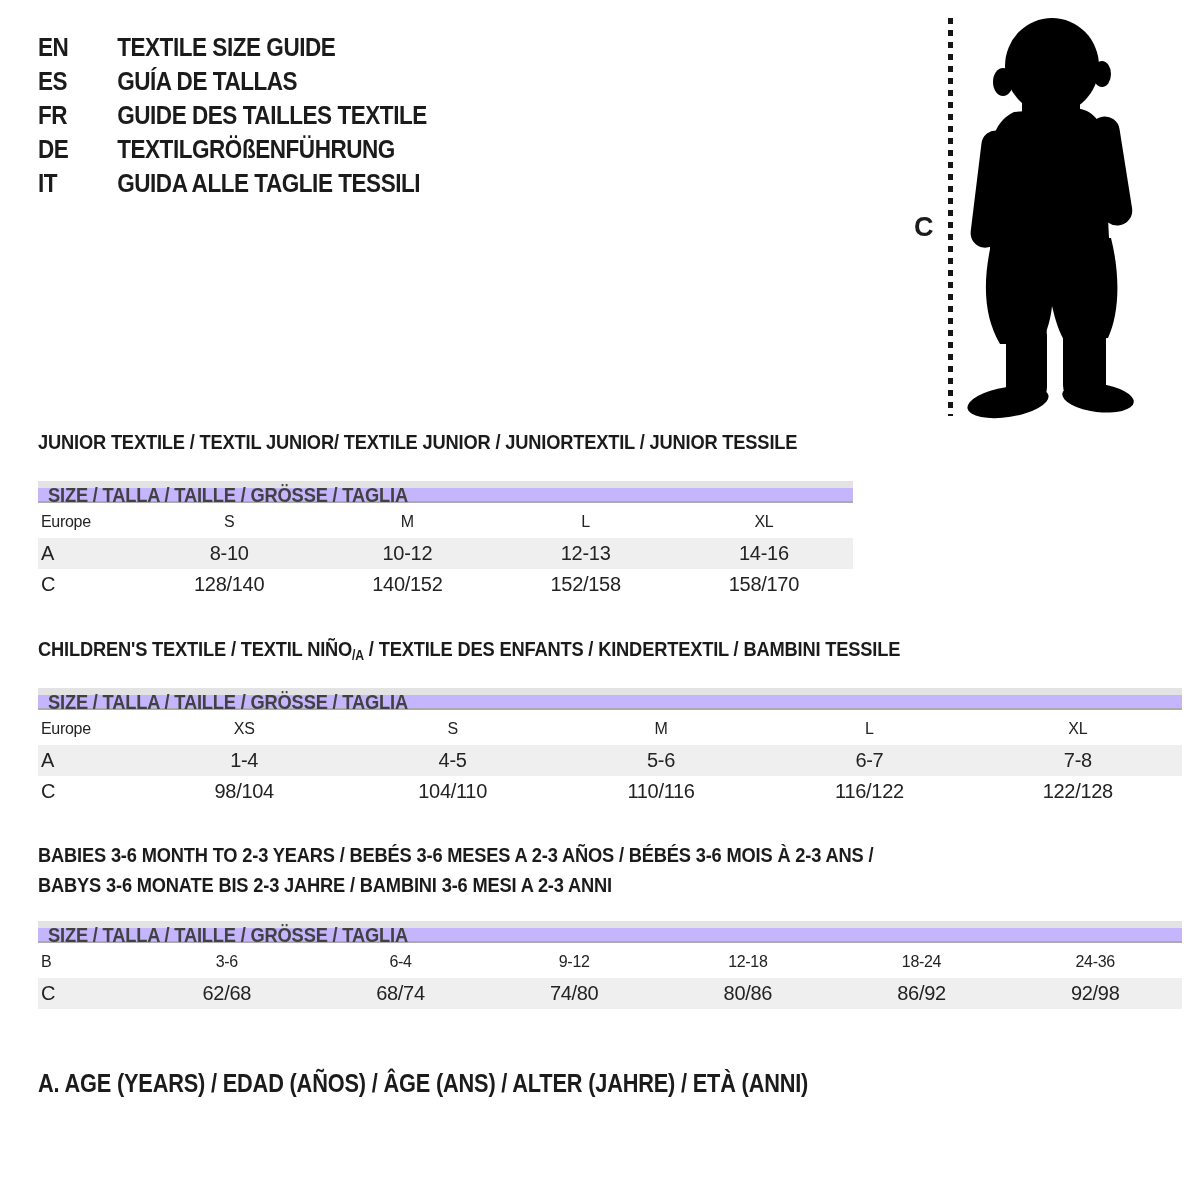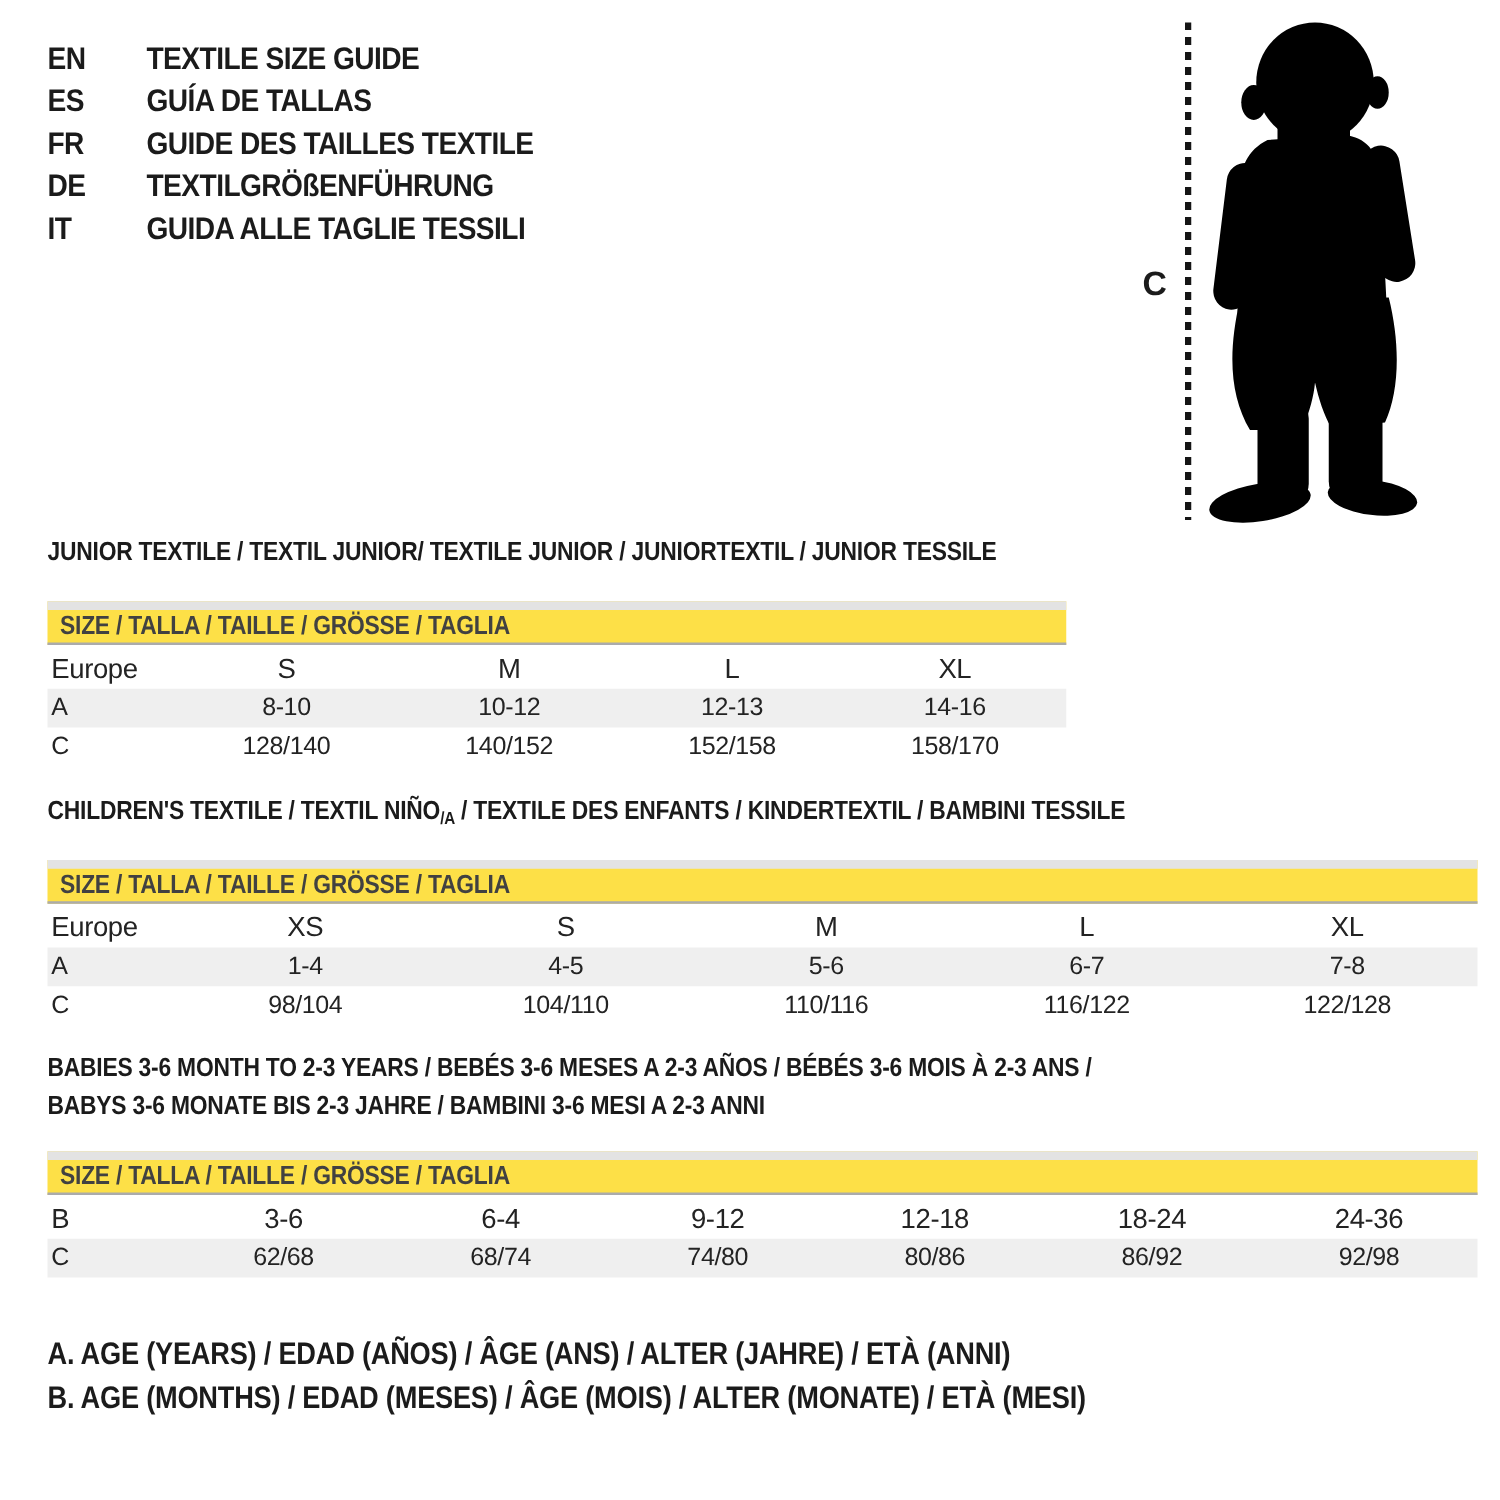--- a/index.html
+++ b/index.html
@@ -29,29 +29,29 @@
   .silhouette { position: absolute; left: 956px; top: 12px; }
 
   
   .sec-title { position: absolute; left: 38px; font-size: 21px; font-weight: bold; letter-spacing: -0.2px; }
   .sec-title .line { display: block; height: 30px; }
   .sub-a { font-size: 14px; vertical-align: -4px; }
 
   
   .stable { position: absolute; left: 38px; }
   .size-bar {
-    box-sizing: border-box; height: 35px;
-    background: #fde047;
+    box-sizing: border-box; height: 22px;
+    background: #c4b5fd;
     border-top: 7px solid #e3e3e3;
     border-bottom: 2px solid #ababab;
     display: flex; align-items: center; padding-left: 10px;
   }
   .size-bar .size-label { font-size: 21px; font-weight: bold; color: #414141; letter-spacing: -0.2px; }
   .trow { display: flex; align-items: center; height: 31px; font-size: 20px; letter-spacing: -0.3px; color: #232323; }
-  .trow.head { height: 33px; margin-top: 2px; font-size: 22px; }
+  .trow.head { height: 33px; margin-top: 2px; font-size: 16px; }
   .rlabel { width: 102px; padding-left: 3px; box-sizing: border-box; text-align: left; }
   .tcell { flex: 1; text-align: center; }
   .alt { background: #efefef; }
 
   
   .legend { position: absolute; left: 38px; top: 1066px; }
   .legend-line { height: 35px; display: flex; align-items: center; font-size: 25px; font-weight: bold; letter-spacing: -0.2px; }
 </style>
 </head>
 <body>
@@ -188,18 +188,15 @@
       <span class="tcell">80/86</span>
       <span class="tcell">86/92</span>
       <span class="tcell">92/98</span>
     </div>
   </div>
 
   <div class="legend">
     <div class="legend-line">
         <span class="cond">A. AGE (YEARS) / EDAD (AÑOS) / ÂGE (ANS) / ALTER (JAHRE) / ETÀ (ANNI)</span>
       </div>
-    <div class="legend-line">
-        <span class="cond">B. AGE (MONTHS) / EDAD (MESES) / ÂGE (MOIS) / ALTER (MONATE) / ETÀ (MESI)</span>
-      </div>
   </div>
 
 </div>
 
 </body></html>

